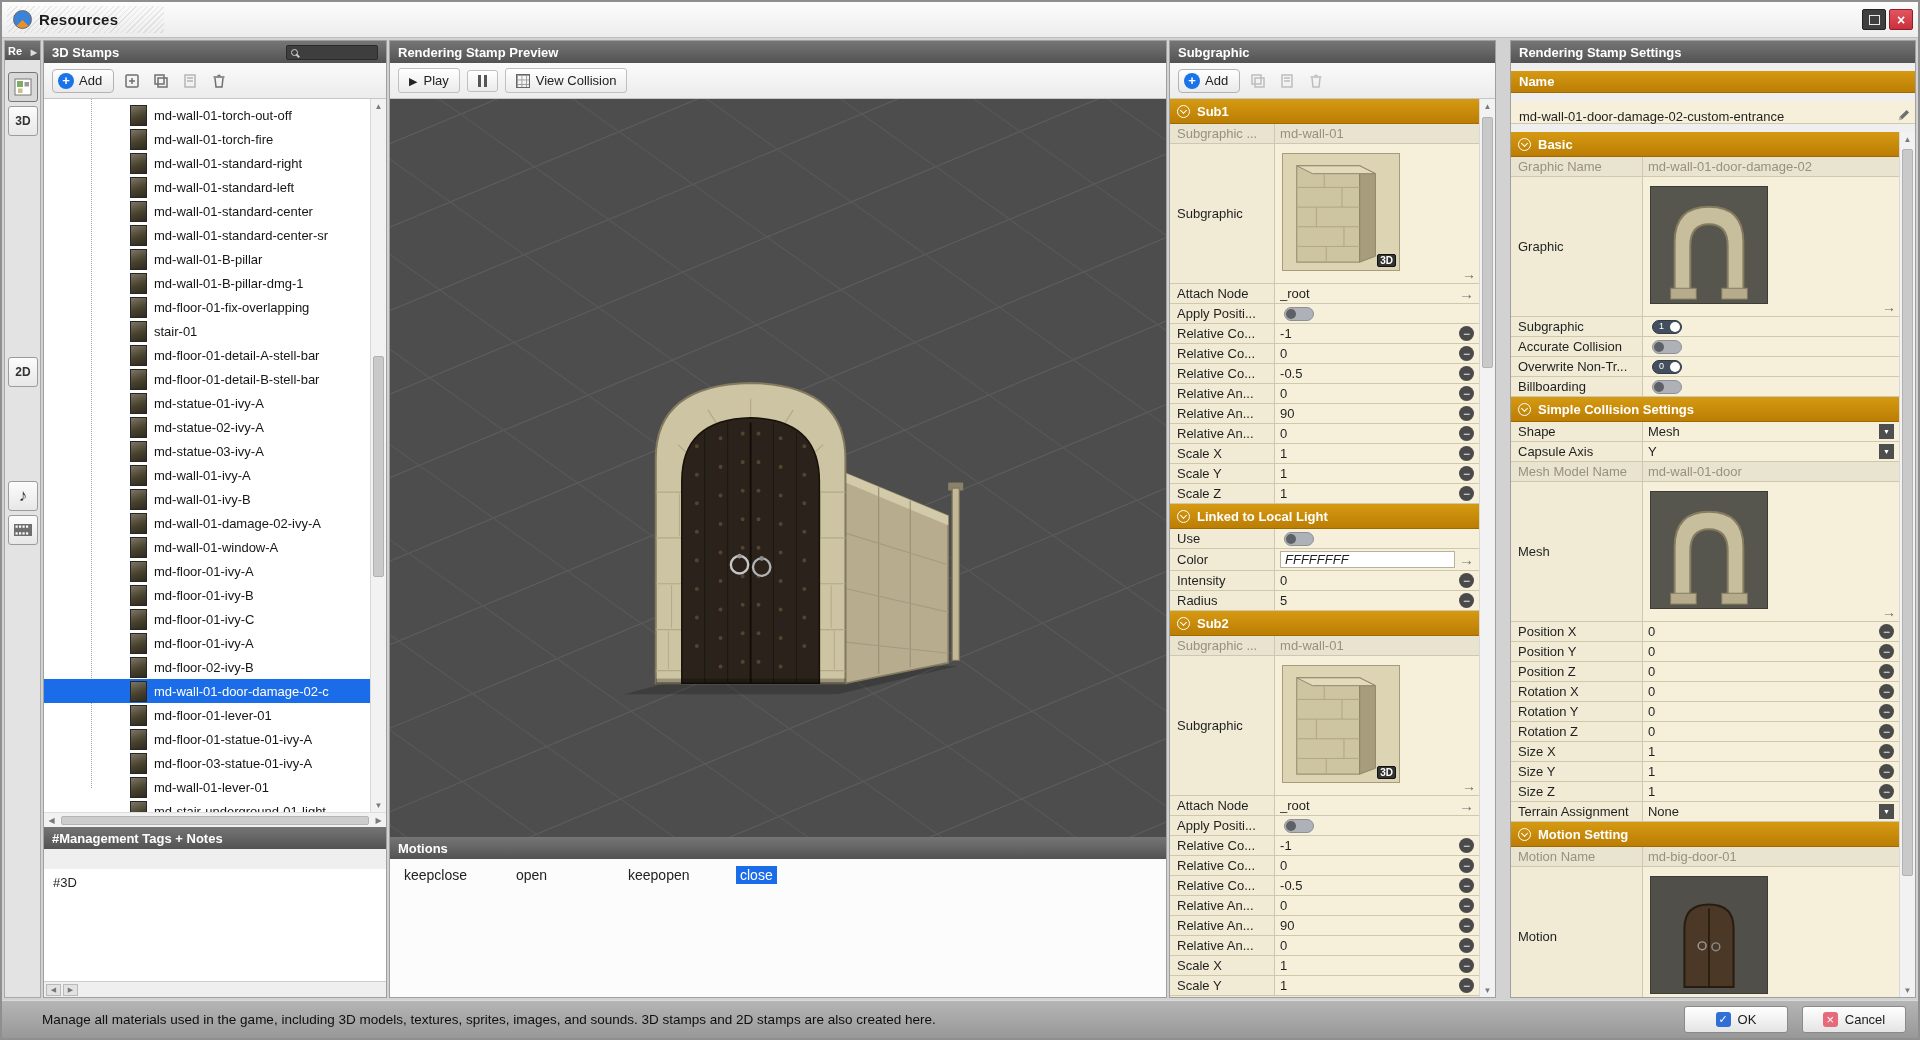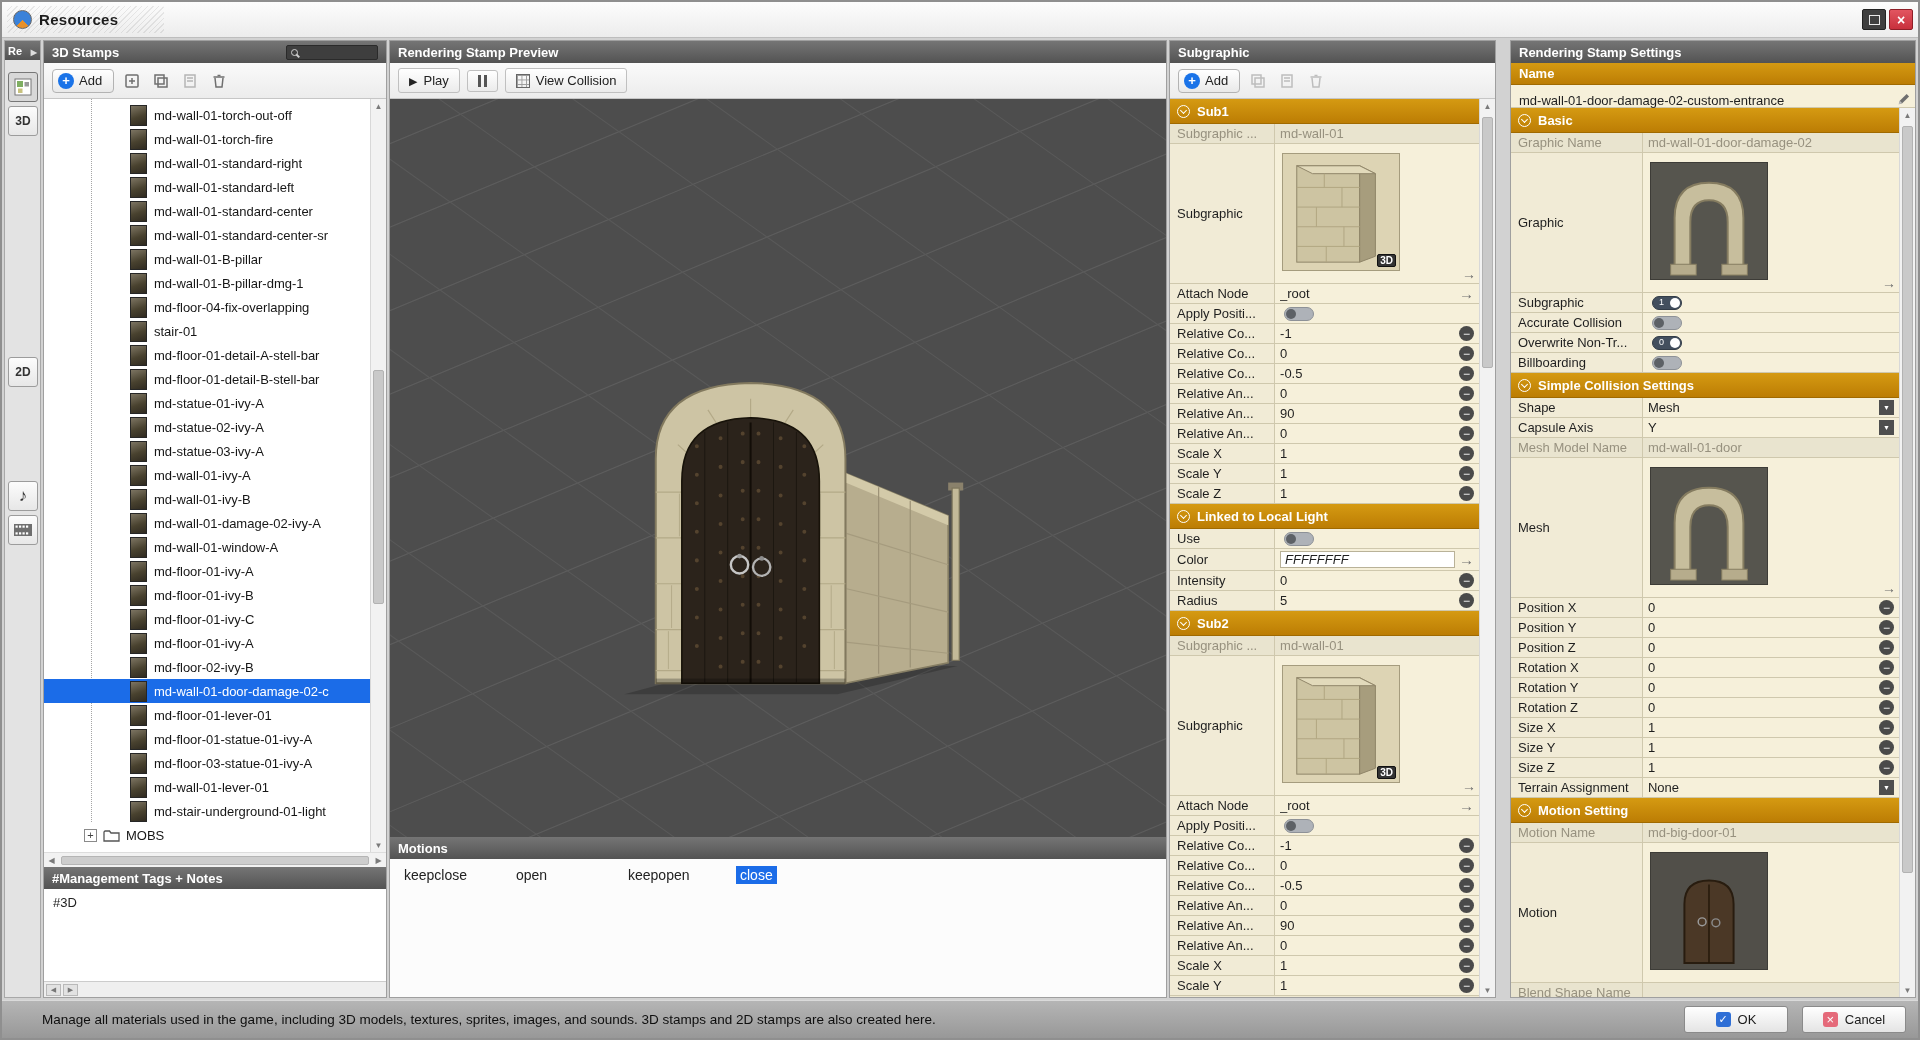--- a/index.html
+++ b/index.html
@@ -53,21 +53,21 @@
   .vscroll { position:absolute; top:0; bottom:0; right:0; width:16px; background:#f2f2f2; border-left:1px solid #d8d8d8; }
   .vscroll .sar { position:absolute; left:0; right:0; height:14px; display:flex; align-items:center; justify-content:center; color:#7a7a7a; font-size:8px; }
   .vscroll .sar.up { top:0; } .vscroll .sar.dn { bottom:0; }
   .vscroll .sar.up::before { content:"▲"; } .vscroll .sar.dn::before { content:"▼"; }
   .vthumb { position:absolute; left:2px; right:2px; background:#c9c9c9; border:1px solid #b2b2b2; border-radius:2px; }
   .hscroll { height:15px; flex:none; background:#f2f2f2; border-top:1px solid #ddd; display:flex; align-items:center; }
   .hscroll .sar { width:15px; height:100%; display:flex; align-items:center; justify-content:center; color:#7a7a7a; font-size:8px; }
   .hscroll .sar.lf::before { content:"◀"; } .hscroll .sar.rt::before { content:"▶"; }
   .hthumb { flex:1; height:9px; margin:0 2px; background:#cdcdcd; border:1px solid #b5b5b5; border-radius:2px; }
   .mgmt-header { height:22px; flex:none; background:linear-gradient(#757575,#535353); color:#fff; font-size:13px; font-weight:bold; display:flex; align-items:center; padding:0 8px; }
-  .notes { height:92px; flex:none; background:#fff; padding:6px 9px; font-size:13px; color:#222; }
+  .notes { height:112px; flex:none; background:#fff; padding:6px 9px; font-size:13px; color:#222;margin-top:20px; }
   .nnav { height:16px; flex:none; background:#efefef; border-top:1px solid #ccc; display:flex; align-items:center; gap:2px; padding:1px 2px; }
   .nnav .nb { width:15px; height:12px; background:#e2e2e2; border:1px solid #b9b9b9; display:flex; align-items:center; justify-content:center; color:#777; font-size:7px; }
   .nnav .nb.lf::before { content:"◀"; } .nnav .nb.rt::before { content:"▶"; }
 
   
   .preview { flex:1; min-width:0; }
   .tbtn { display:flex; align-items:center; gap:6px; padding:4px 10px; border:1px solid #c0c0c0; border-radius:3px; background:linear-gradient(#ffffff,#ebebeb); font-size:13px; color:#222; }
   .play-ico::before { content:"▶"; font-size:11px; color:#222; }
   .pause-bars { width:9px; height:12px; border-left:3px solid #555; border-right:3px solid #555; }
   .vc-ico { width:14px; height:14px; border:1.5px solid #666;
@@ -77,21 +77,21 @@
   .grid-svg { position:absolute; inset:0; width:100%; height:100%; }
   .door-svg { position:absolute; left:21%; top:19%; width:55%; height:75%; }
   .motions-body { height:138px; flex:none; background:#fcfcfc; }
   .motion-row { display:flex; padding:8px 10px; }
   .motion-cell { width:112px; font-size:14px; color:#222; }
   .motion-cell span { padding:1px 4px; }
   .motion-cell[data-selected="true"] span { background:#1b6ce8; color:#fff; }
 
   
   .subg { width:327px; flex:none; }
-  .settings { width:406px; flex:none; margin-left:12px; }
+  .settings { width:406px; flex:none; margin-left:12px;gap:8px; }
   .props-wrap { flex:1; min-height:0; position:relative; background:#efe9d2; }
   .props-inner { position:absolute; inset:0 16px 0 0; overflow:hidden; background:#efe9d2; }
   .prow { display:flex; align-items:stretch; border-bottom:1px solid #cfc8ad; font-size:13px; min-height:20px; }
   .prow .plabel { width:34%; flex:none; padding:2px 4px 2px 7px; border-right:1px solid #cfc8ad; display:flex; align-items:center; background:#f1ebd6; color:#1f1f1f; overflow:hidden; white-space:nowrap; }
   .prow .pvalue { flex:1; min-width:0; display:flex; align-items:center; padding:2px 5px; background:#f6f0da; position:relative; gap:4px; }
   .pv-text { white-space:nowrap; overflow:hidden; text-overflow:ellipsis; color:#1f1f1f; }
   .prow[data-disabled="true"] .plabel, .prow[data-disabled="true"] .pvalue { background:#e9e4cf; color:#97917f; }
   .prow[data-disabled="true"] .pv-text { color:#97917f; }
   .prow[data-editable="true"] .pv-text { background:#fff; border:1px solid #b9b298; flex:1; padding:0 4px;font-style:italic; }
   
@@ -274,21 +274,21 @@
               <div class="titem">
                 <span class="tthumb"></span>
                 <span class="tlabel">md-wall-01-B-pillar</span>
               </div>
               <div class="titem">
                 <span class="tthumb"></span>
                 <span class="tlabel">md-wall-01-B-pillar-dmg-1</span>
               </div>
               <div class="titem">
                 <span class="tthumb"></span>
-                <span class="tlabel">md-floor-04-fix-overlapping</span>
+                <span class="tlabel">md-floor-01-fix-overlapping</span>
               </div>
               <div class="titem">
                 <span class="tthumb"></span>
                 <span class="tlabel">stair-01</span>
               </div>
               <div class="titem">
                 <span class="tthumb"></span>
                 <span class="tlabel">md-floor-01-detail-A-stell-bar</span>
               </div>
               <div class="titem">

